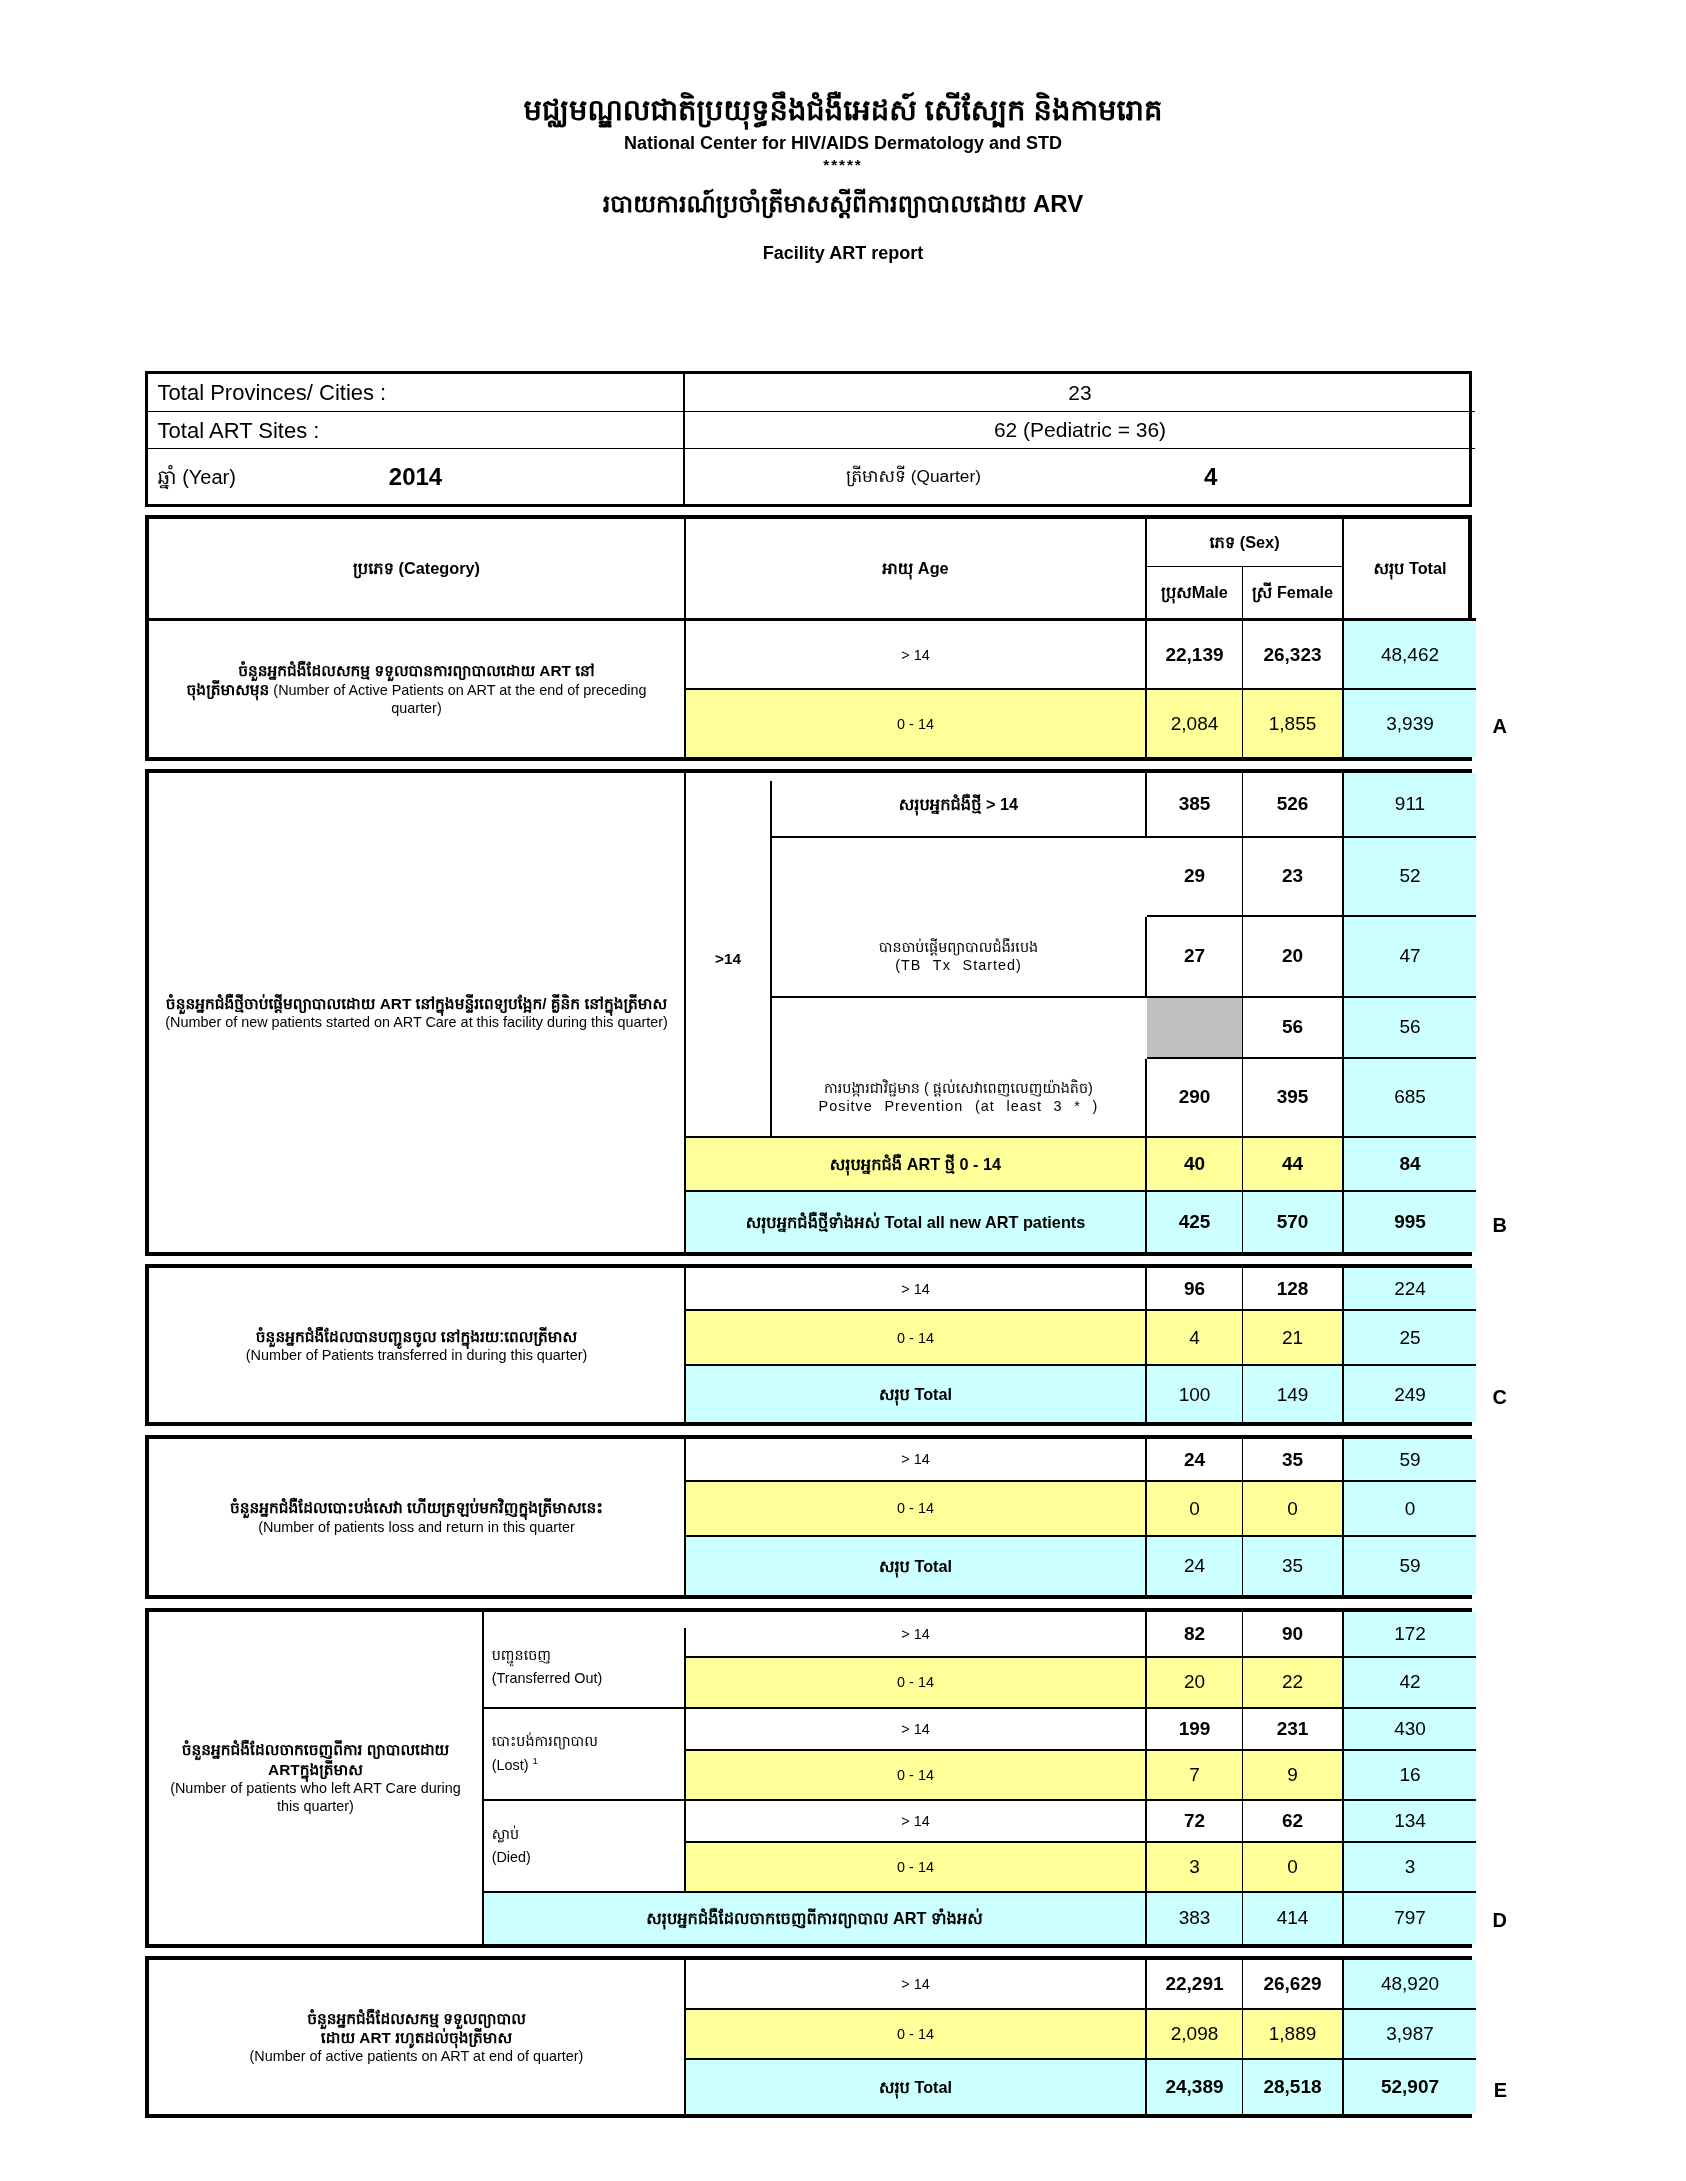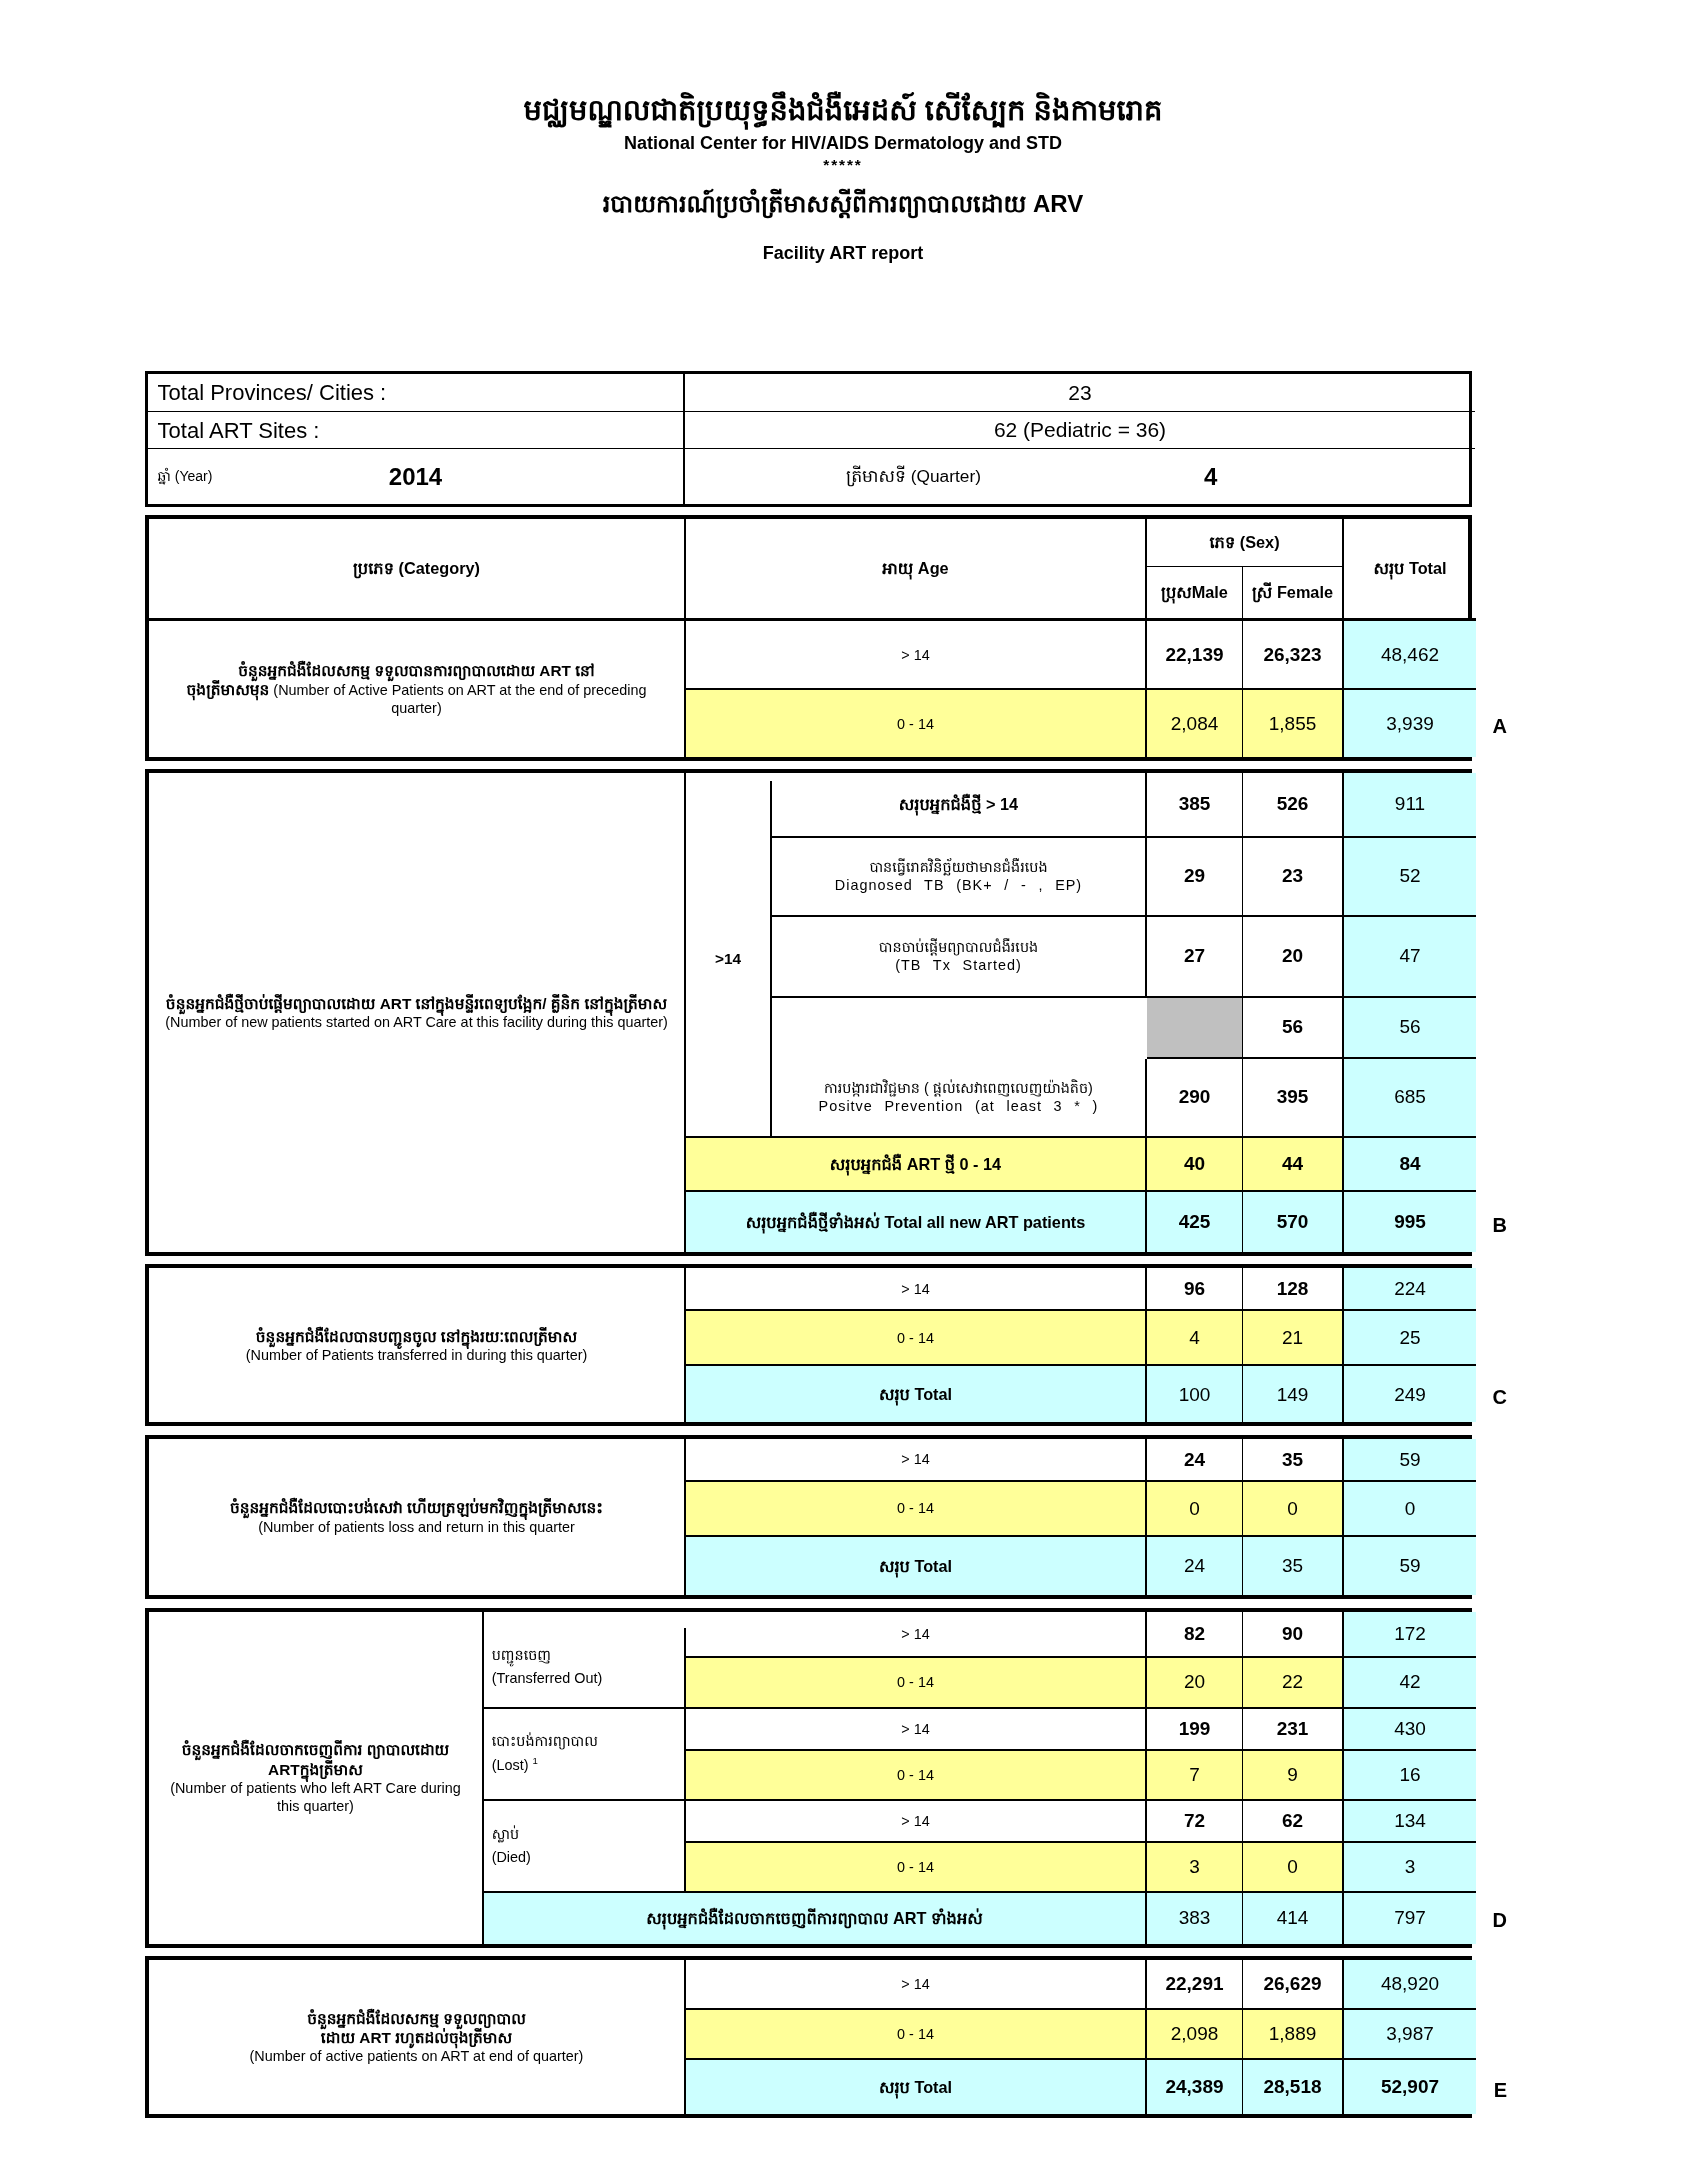--- a/index.html
+++ b/index.html
@@ -46,21 +46,21 @@
   .sp{letter-spacing:1px;word-spacing:6.7px;}
   .lab-b{font-size:16.3px;font-weight:bold;padding:0 9.6px;}
   .sub14{font-size:15.4px;font-weight:bold;}
   .subg{font-size:14.4px;line-height:1.6;}
   .mark{position:absolute;right:-35px;font-size:20px;font-weight:bold;}
 
   .il{justify-content:center;align-items:flex-start;text-align:left;padding-left:9.6px;
       font-size:22px;border-right:2.9px solid #000;border-bottom:1.9px solid #000;}
   .iv{font-size:21px;border-bottom:1.9px solid #000;}
   .rel{position:relative;}
-  .yq-lab{position:absolute;left:9.6px;top:50%;transform:translateY(-50%);font-size:14px;}
+  .yq-lab{position:absolute;left:9.6px;top:50%;transform:translateY(-50%);font-size:20px;}
   .q-lab{position:absolute;left:161px;top:50%;transform:translateY(-50%);font-size:17.3px;}
   .yq-val{font-size:24px;font-weight:bold;}
   .q-val{position:absolute;left:519px;top:50%;transform:translateY(-50%);font-size:24px;font-weight:bold;}
   sup{font-size:9.6px;}
 </style>
 </head>
 <body>
 
 <div class="page">
 
@@ -120,24 +120,20 @@
         <span class="kmb">ចំនួនអ្នកជំងឺថ្មីចាប់ផ្តើមព្យាបាលដោយ ART នៅក្នុងមន្ទីរពេទ្យបង្អែក/ គ្លីនិក នៅក្នុងត្រីមាស</span>
         <span class="en">(Number of new patients started on ART Care at this facility during this quarter)</span>
       </div>
       <div class="c sub14" style="grid-area:1/2/6/3;margin-top:8px;">&gt;14</div>
 
       <div class="c lab-b" style="grid-area:1/3;">សរុបអ្នកជំងឺថ្មី  &gt; 14</div>
       <div class="c n r2" style="grid-area:1/4;">385</div>
       <div class="c n" style="grid-area:1/5;">526</div>
       <div class="c nt cy nr" style="grid-area:1/6;">911</div>
 
-      <div class="c" style="grid-area:2/3;">
-        <span class="kmn">បានធ្វើរោគវិនិច្ឆ័យថាមានជំងឺរបេង</span>
-        <span class="en sp">Diagnosed TB (BK+ / - , EP)</span>
-      </div>
       <div class="c n r2" style="grid-area:2/4;">29</div>
       <div class="c n" style="grid-area:2/5;">23</div>
       <div class="c nt cy nr" style="grid-area:2/6;">52</div>
 
       <div class="c" style="grid-area:3/3;">
         <span class="kmn">បានចាប់ផ្តើមព្យាបាលជំងឺរបេង</span>
         <span class="en sp">(TB Tx Started)</span>
       </div>
       <div class="c n r2" style="grid-area:3/4;">27</div>
       <div class="c n" style="grid-area:3/5;">20</div>

